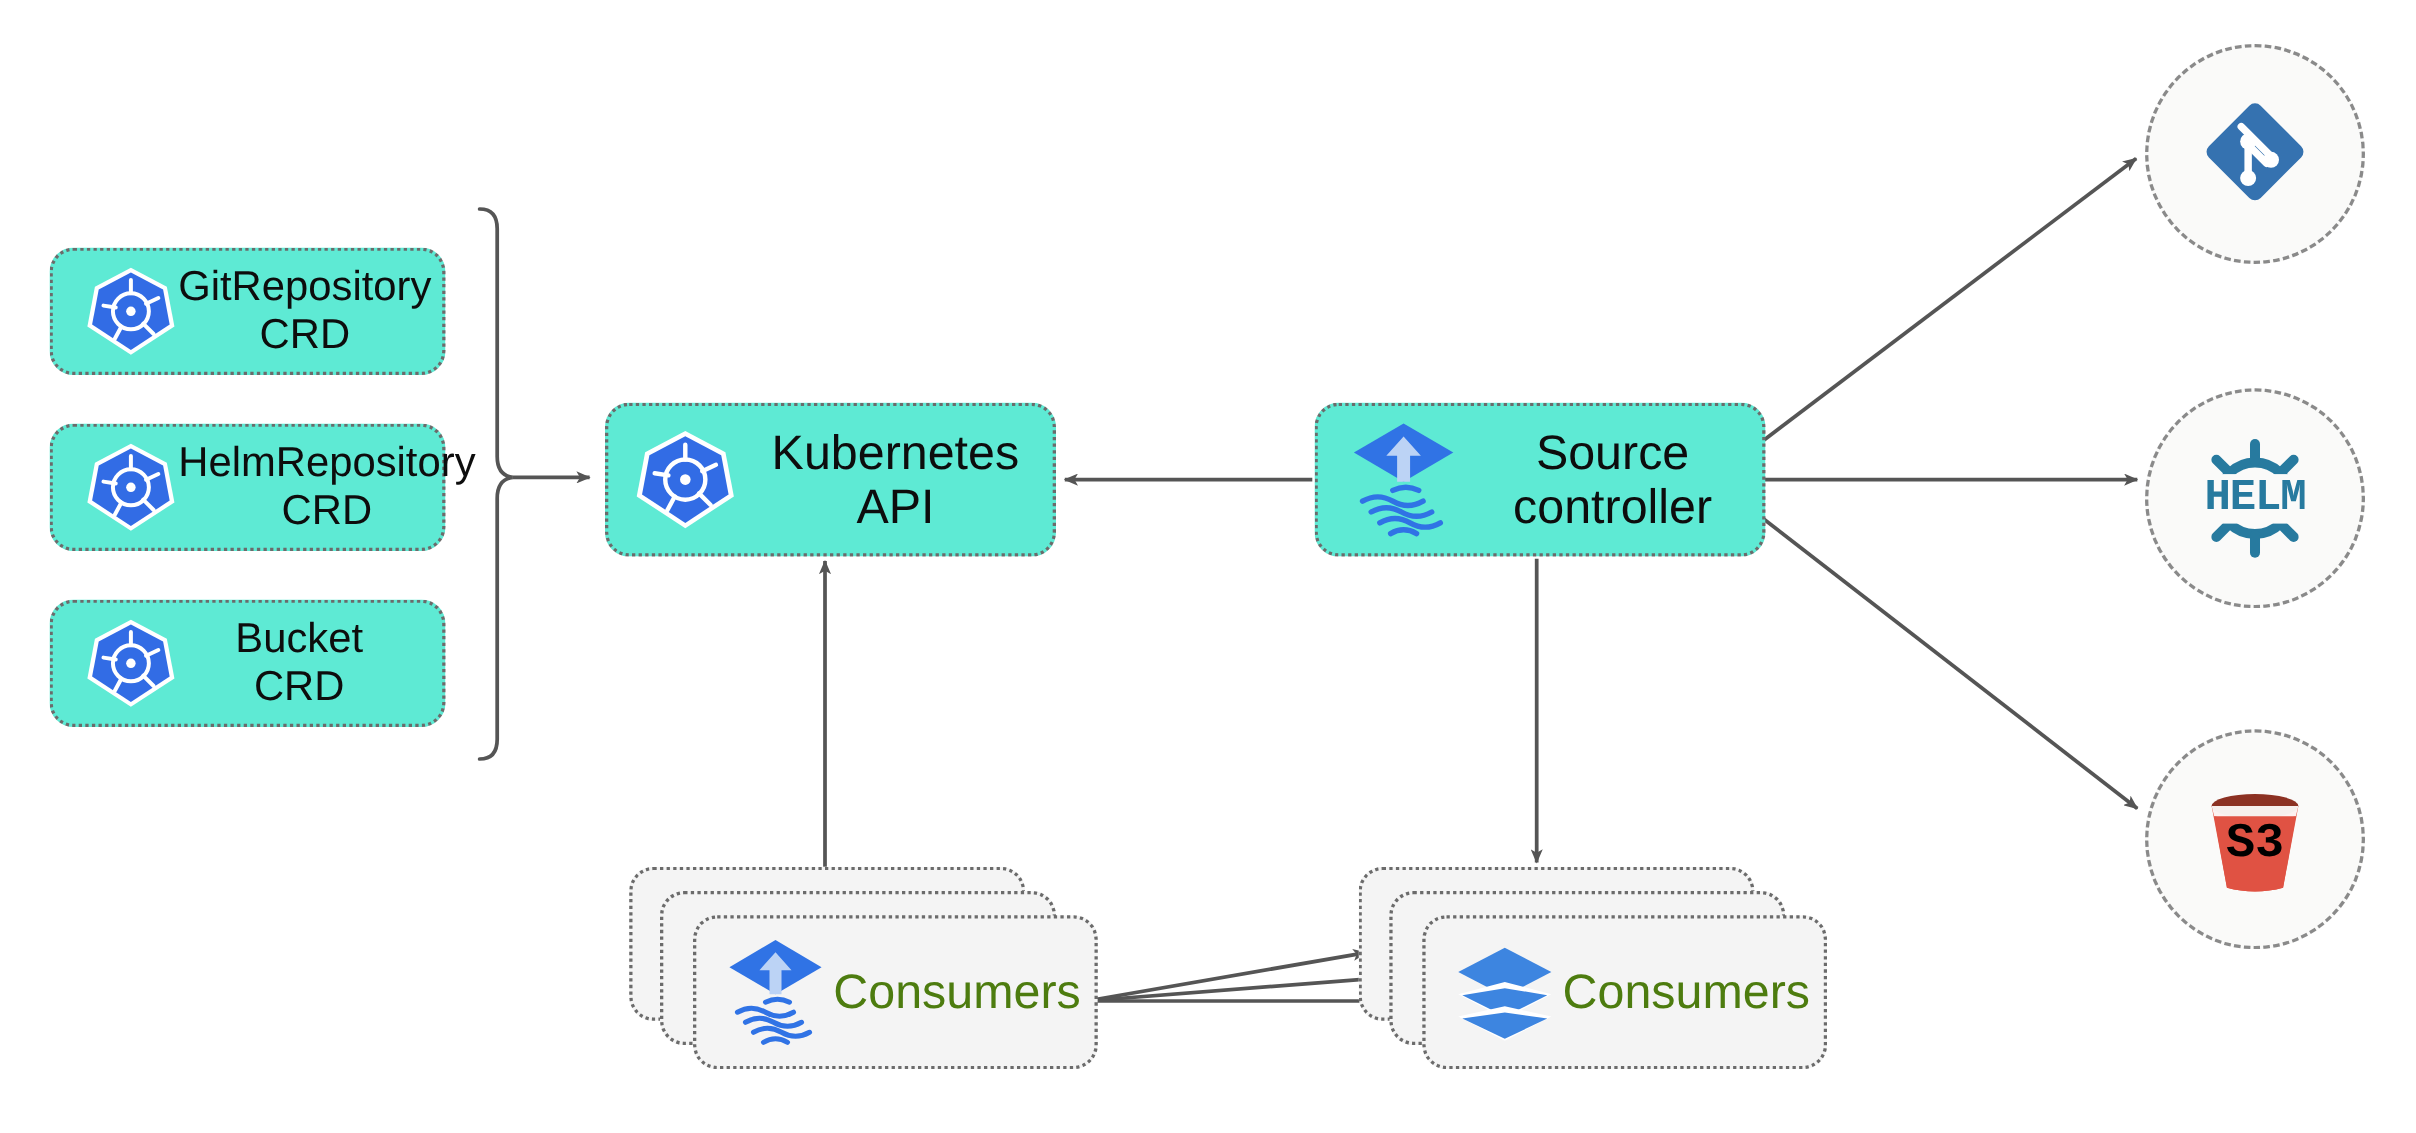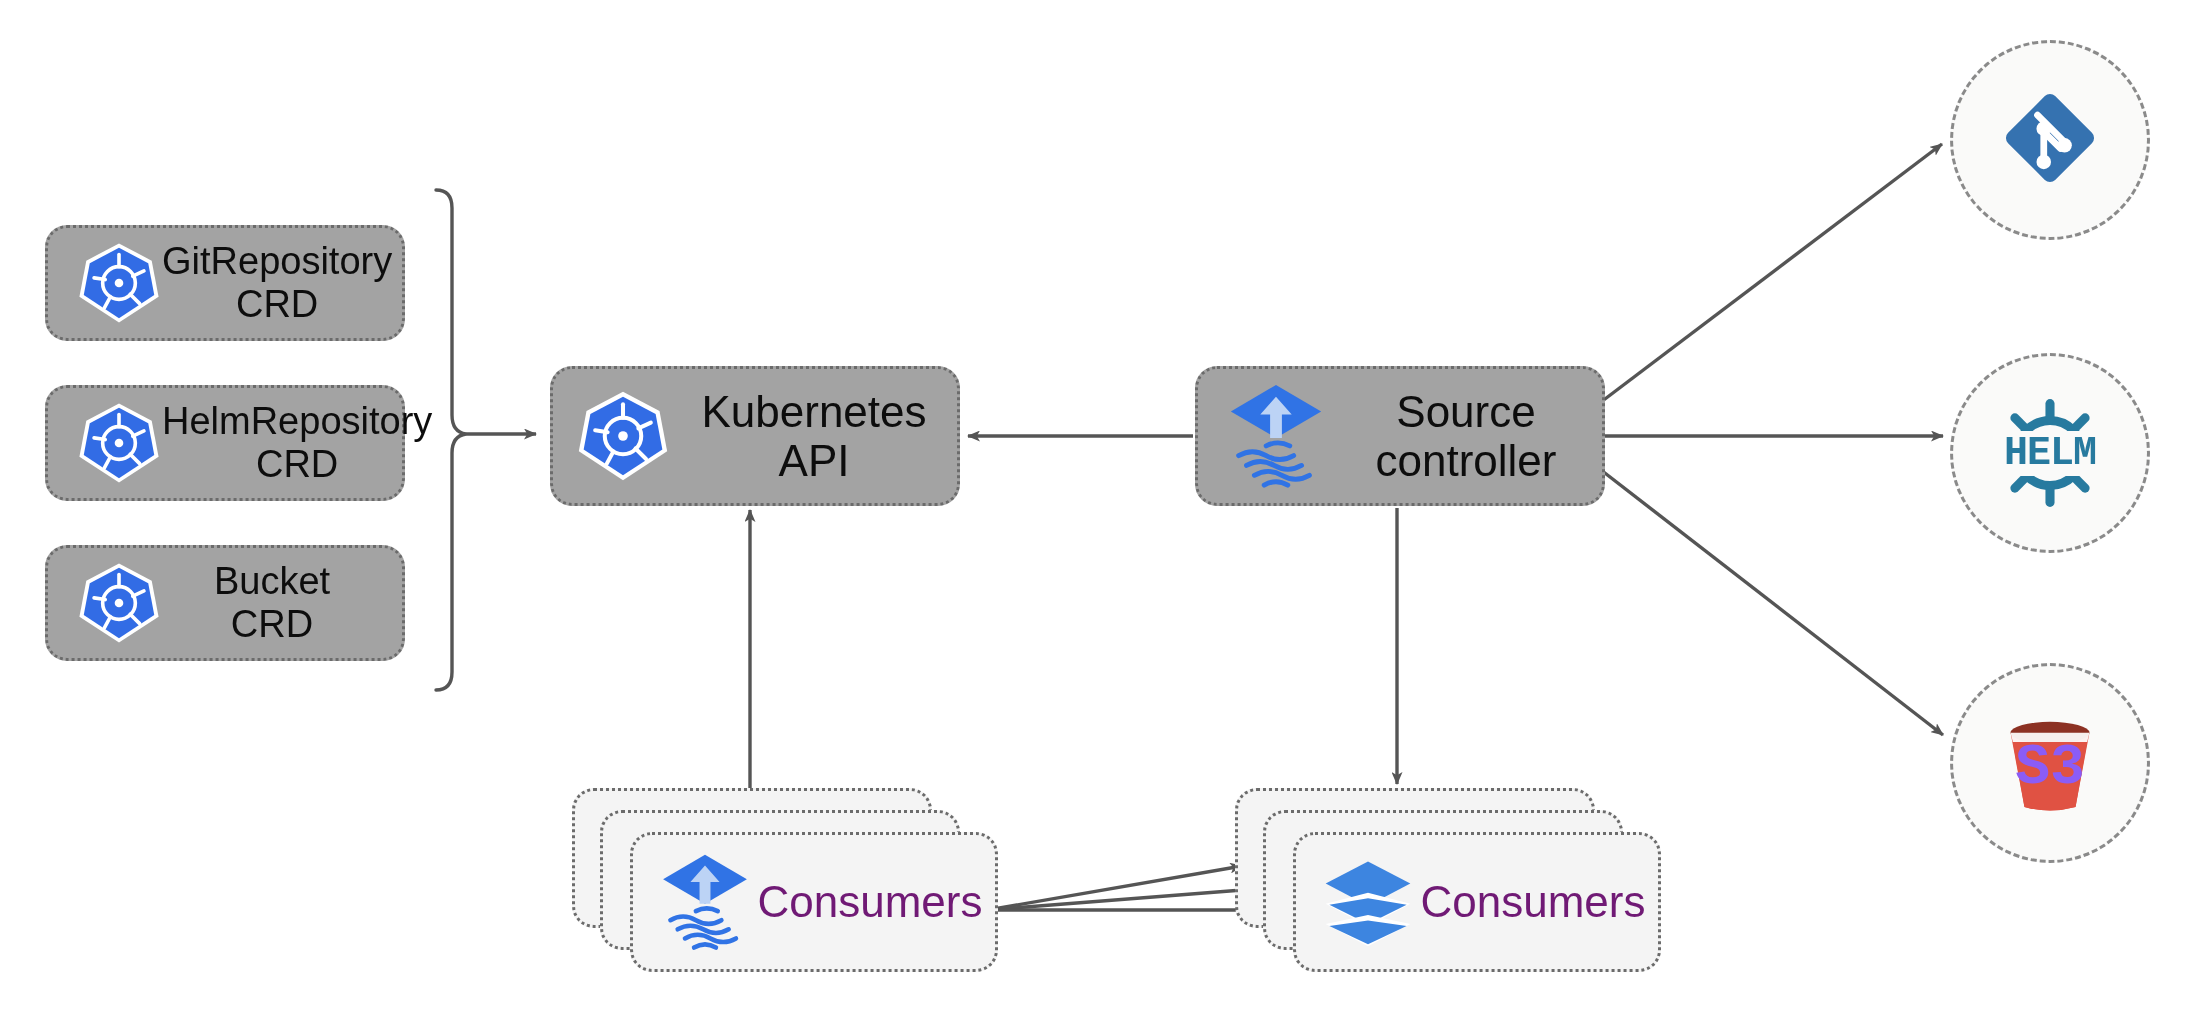--- a/index.html
+++ b/index.html
@@ -1,21 +1,21 @@
 <!DOCTYPE html>
 <html><head>
 <meta charset="utf-8">
 <style>
   html,body{margin:0;padding:0;background:#ffffff;}
   body{width:2196px;height:1030px;position:relative;overflow:hidden;
        font-family:"Liberation Sans","DejaVu Sans",sans-serif;}
   #canvas{position:absolute;left:0;top:0;width:2196px;height:1030px;}
 
   
-  .node{position:absolute;box-sizing:border-box;background:#a3a3a3;
+  .node{position:absolute;box-sizing:border-box;background:#5eead4;
         border:3px dotted #6b6b6b;border-radius:22px;
         display:flex;align-items:center;}
   .node .lbl{font-size:40px;color:#0d0d0d;line-height:1.12;text-align:center;
              flex:1;white-space:pre-line;padding-right:6px;}
   .node .ico{flex:0 0 auto;display:flex;align-items:center;justify-content:center;}
 
   
   .crd{width:360px;height:116px;padding:0 14px;}
   .crd .ico{width:86px;height:86px;margin-left:14px;}
   .crd .lbl{font-size:38px;}
@@ -32,21 +32,21 @@
   
   .stack{position:absolute;}
   .stack .sheet{position:absolute;box-sizing:border-box;background:#f4f4f4;
                 border:3px dotted #6b6b6b;border-radius:22px;width:360px;height:140px;}
   .stack .sheet.s1{left:0;top:0;}
   .stack .sheet.s2{left:28px;top:22px;}
   .stack .sheet.s3{left:58px;top:44px;width:368px;height:140px;
                    display:flex;align-items:center;padding-left:24px;}
   .stack .sheet.s3 .ico{flex:0 0 auto;width:96px;height:104px;
                         display:flex;align-items:center;justify-content:center;}
-  .stack .sheet.s3 .lbl{flex:1;text-align:center;font-size:44px;color:#701a75;padding-right:8px;}
+  .stack .sheet.s3 .lbl{flex:1;text-align:center;font-size:44px;color:#4d7c0f;padding-right:8px;}
 
   #consumers-stack{left:572px;top:788px;}
   #artifacts-stack{left:1235px;top:788px;}
 
   
   .circ{position:absolute;box-sizing:border-box;width:200px;height:200px;border-radius:50%;
         background:#fafaf9;border:3px dashed #8a8a8a;
         display:flex;align-items:center;justify-content:center;font-family:Liberation Mono, monospace;}
   #git-circle{left:1950px;top:40px;}
   #helm-circle{left:1950px;top:353px;}
@@ -262,18 +262,18 @@
 
   <div class="circ" id="s3-circle">
     <span style="position:relative;display:block;width:116px;height:116px;">
       <svg viewBox="0 0 100 100" width="116" height="116" style="position:absolute;left:0;top:0;">
         <path d="M16,24 L84,24 L72,88 Q50,94 28,88 Z" fill="#e05243"></path>
         <ellipse cx="50" cy="24" rx="34" ry="9.5" fill="#8c3123"></ellipse>
         <path d="M16,24 L84,24 L82,32 Q50,40 18,32 Z" fill="#ffffff" opacity="0.92"></path>
         <path d="M18,32 L82,32 L72,88 Q50,94 28,88 Z" fill="#e05243"></path>
       </svg>
       <span style="position:absolute;left:0;top:0;width:116px;height:116px;display:flex;align-items:center;justify-content:center;">
-        <span style="color:#8b5cf6;font-size:58px;font-weight:bold;margin-top:8px;">S3</span>
+        <span style="color:#000000;font-size:44px;font-weight:bold;margin-top:8px;">S3</span>
       </span>
     </span>
   </div>
 
 </div>
 
 </body></html>

